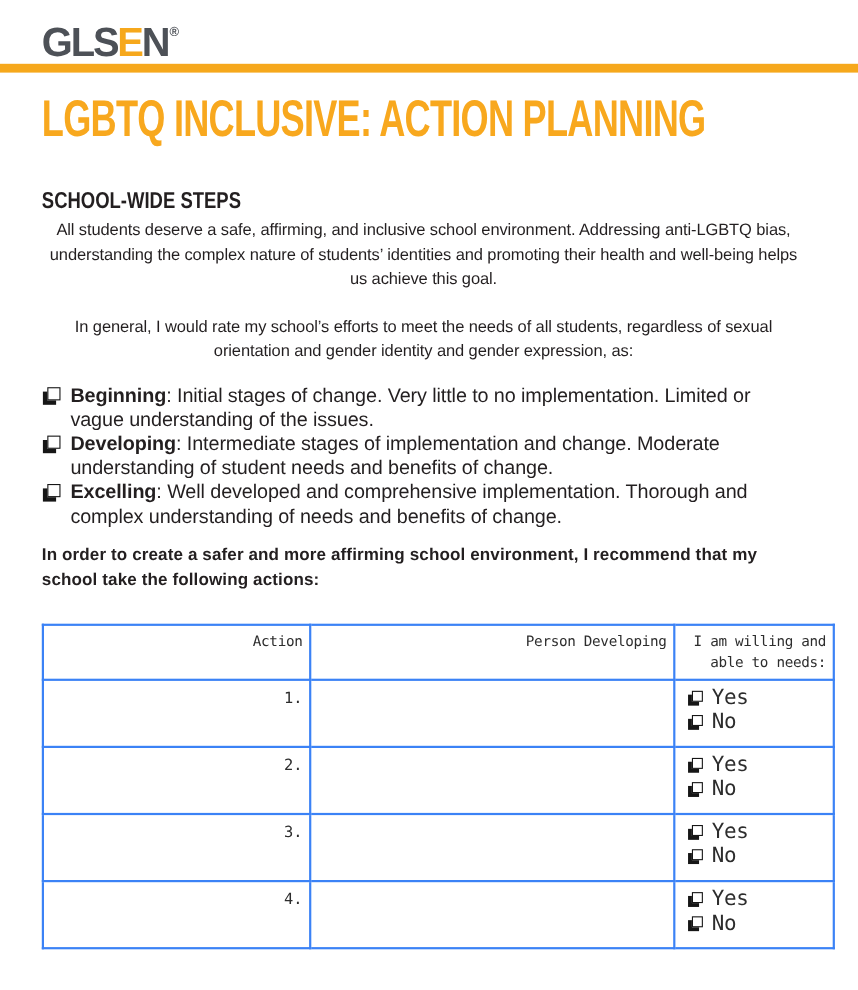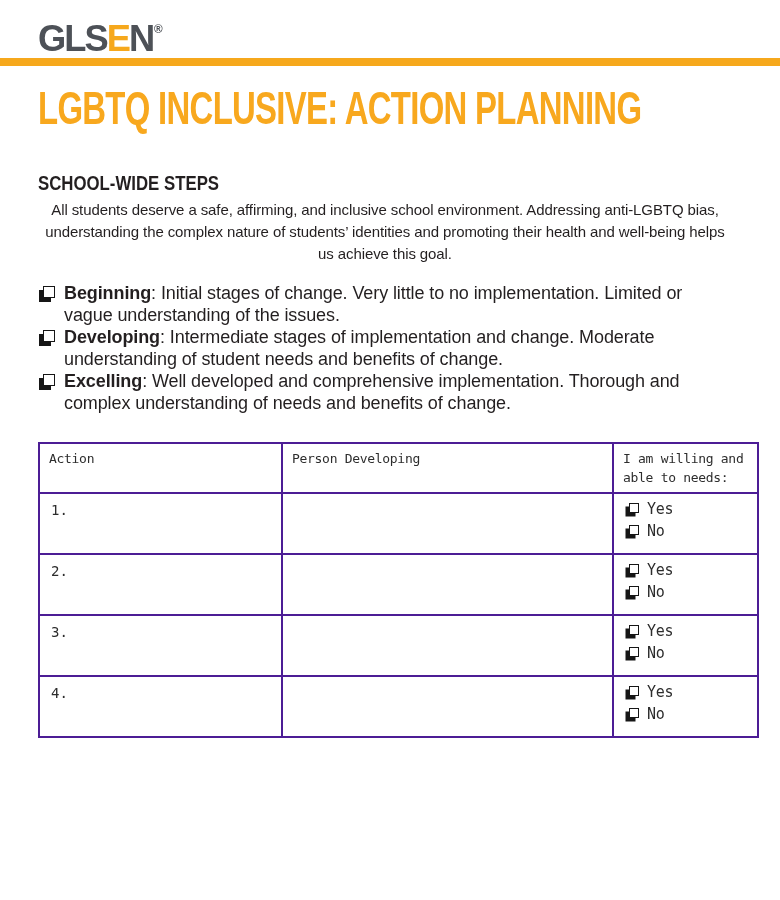--- a/index.html
+++ b/index.html
@@ -32,59 +32,61 @@
   .cbx { flex:none; width:12px; height:12px; background:#fff; border:1.7px solid #161616;
          box-shadow:-4px 4px 0 0 #161616; margin:4px 9px 0 0; cursor:pointer; }
   .option-text { font-size:18px; line-height:22px; letter-spacing:-0.1px; max-width:700px; }
   .option-text b { font-weight:bold; }
 
   .prompt { margin-top:13px; font-size:15.5px; font-weight:bold; line-height:23px; letter-spacing:0.1px; max-width:700px; }
 
   
   table.plan { border-collapse:collapse; margin:28px 0 0 38px; width:719px; table-layout:fixed;
                font-family:"DejaVu Sans Mono", monospace; color:#2d2d2d; }
-  table.plan th, table.plan td { border:2px solid #4c1d95; vertical-align:top; text-align:left; }
+  table.plan th, table.plan td { border:2px solid #3b82f6; vertical-align:top; text-align:right; }
   col.c1 { width:243px; } col.c2 { width:331px; } col.c3 { width:145px; }
   table.plan th { font-weight:normal; font-size:13px; line-height:19px; padding:5px 6px 5px 9px; height:48px; letter-spacing:-0.3px; }
   table.plan td { height:61px; font-size:14px; padding:8px 6px 6px 11px; }
   td.help-cell { padding:7px 4px 4px 12px; }
   .yn-line { display:flex; align-items:center; margin-bottom:7px; }
   .cbx-sm { flex:none; width:10px; height:10px; background:#fff; border:1.5px solid #161616;
             box-shadow:-3.5px 3.5px 0 0 #161616; margin:0 8px 3px 4px; cursor:pointer; }
-  .yn-label { font-size:15px; line-height:15px; letter-spacing:-0.3px; }
+  .yn-label { font-size:19px; line-height:15px; letter-spacing:-0.3px; }
 </style>
 </head>
 <body>
 
 <div class="logo-row">
   <div class="logo"><span>GLS</span><span class="accent">E</span><span>N</span><span class="reg">®</span></div>
 </div>
 <div class="top-bar"></div>
 
 <h1 class="page-title">LGBTQ INCLUSIVE: ACTION PLANNING</h1>
 
 <div class="content">
   <h2 class="section-heading">SCHOOL-WIDE STEPS</h2>
   <p class="para first">All students deserve a safe, affirming, and inclusive school environment. Addressing anti-LGBTQ bias, understanding the complex nature of students’ identities and promoting their health and well-being helps us achieve this goal.</p>
+  <p class="para second">In general, I would rate my school’s efforts to meet the needs of all students, regardless of sexual orientation and gender identity and gender expression, as:</p>
 
   <div class="options">
     <div class="option">
       <span class="cbx"></span>
       <span class="option-text"><b>Beginning</b><span>: Initial stages of change. Very little to no implementation. Limited or vague understanding of the issues.</span></span>
     </div>
     <div class="option">
       <span class="cbx"></span>
       <span class="option-text"><b>Developing</b><span>: Intermediate stages of implementation and change. Moderate understanding of student needs and benefits of change.</span></span>
     </div>
     <div class="option">
       <span class="cbx"></span>
       <span class="option-text"><b>Excelling</b><span>: Well developed and comprehensive implementation. Thorough and complex understanding of needs and benefits of change.</span></span>
     </div>
   </div>
 
+  <p class="prompt">In order to create a safer and more affirming school environment, I recommend that my school take the following actions:</p>
 </div>
 
 <table class="plan">
   <colgroup>
       <col class="c1">
       <col class="c2">
       <col class="c3">
     </colgroup>
   <thead>
     <tr>

